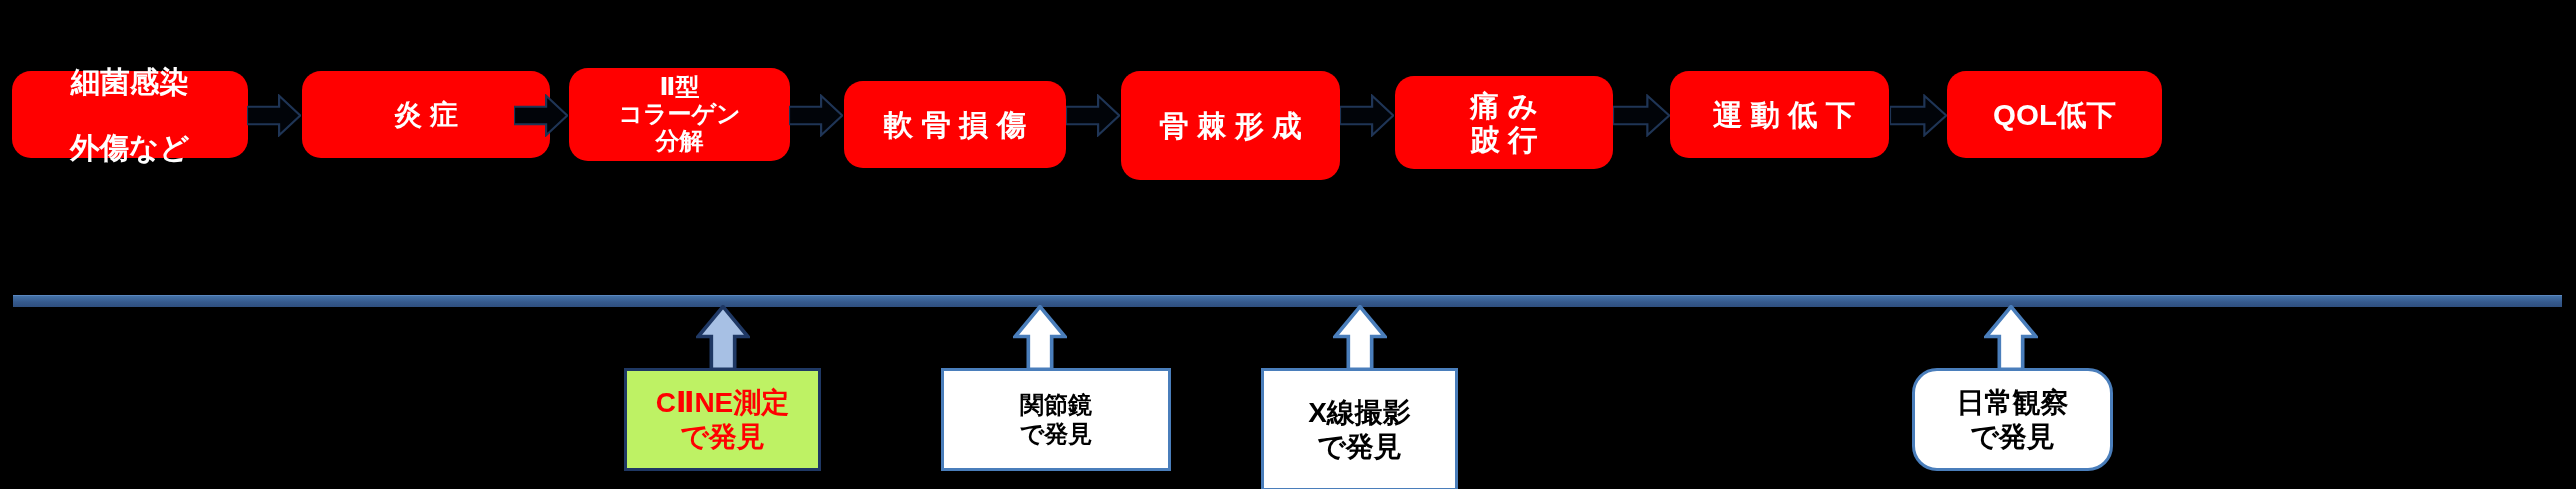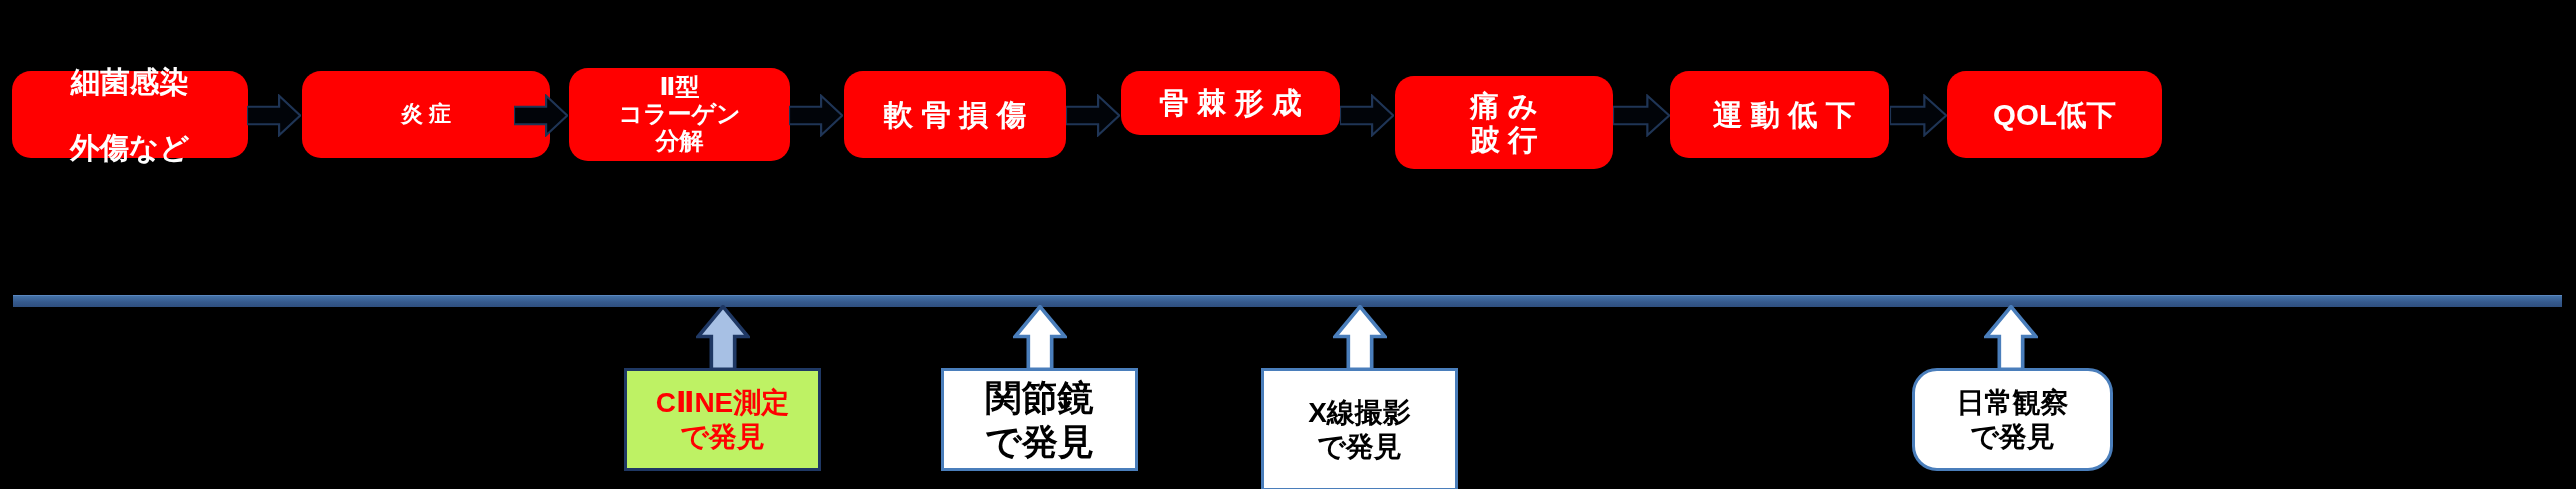--- a/index.html
+++ b/index.html
@@ -50,21 +50,21 @@
   <span class="ln">細菌感染</span>
   <span class="ln">外傷など</span>
 </div>
 
 <div class="chev" style="left:247px; top:94px; width:54px; height:43px;">
   <svg width="54" height="43" viewBox="0 0 74 58">
     <polygon points="0,17 44,17 44,2 73,29 44,56 44,41 0,41" fill="#010409" stroke="#1F3556" stroke-width="3"></polygon>
   </svg>
 </div>
 
-<div class="stage" style="left:302px; top:71px; width:248px; height:87px; font-size:22px;">
+<div class="stage" style="left:302px; top:71px; width:248px; height:87px; font-size:28px;">
   <span class="ln">炎 症</span>
 </div>
 
 <div class="chev" style="left:514px; top:94px; width:54px; height:43px;">
   <svg width="54" height="43" viewBox="0 0 74 58">
     <polygon points="0,17 44,17 44,2 73,29 44,56 44,41 0,41" fill="#010409" stroke="#1F3556" stroke-width="3"></polygon>
   </svg>
 </div>
 
 <div class="stage" style="left:569px; top:68px; width:221px; height:93px; font-size:24px;">
@@ -72,31 +72,31 @@
   <span class="ln">コラーゲン</span>
   <span class="ln">分解</span>
 </div>
 
 <div class="chev" style="left:789px; top:94px; width:54px; height:43px;">
   <svg width="54" height="43" viewBox="0 0 74 58">
     <polygon points="0,17 44,17 44,2 73,29 44,56 44,41 0,41" fill="#010409" stroke="#1F3556" stroke-width="3"></polygon>
   </svg>
 </div>
 
-<div class="stage" style="left:844px; top:71px; width:222px; height:87px; font-size:29.5px;">
+<div class="stage" style="left:844px; top:81px; width:222px; height:87px; font-size:29.5px;">
   <span class="ln">軟 骨 損 傷</span>
 </div>
 
 <div class="chev" style="left:1066px; top:94px; width:54px; height:43px;">
   <svg width="54" height="43" viewBox="0 0 74 58">
     <polygon points="0,17 44,17 44,2 73,29 44,56 44,41 0,41" fill="#010409" stroke="#1F3556" stroke-width="3"></polygon>
   </svg>
 </div>
 
-<div class="stage" style="left:1121px; top:71px; width:219px; height:64px; font-size:29.5px;">
+<div class="stage" style="left:1121px; top:71px; width:219px; height:109px; font-size:29.5px;">
   <span class="ln">骨 棘 形 成</span>
 </div>
 
 <div class="chev" style="left:1340px; top:94px; width:54px; height:43px;">
   <svg width="54" height="43" viewBox="0 0 74 58">
     <polygon points="0,17 44,17 44,2 73,29 44,56 44,41 0,41" fill="#010409" stroke="#1F3556" stroke-width="3"></polygon>
   </svg>
 </div>
 
 <div class="stage" style="left:1395px; top:68px; width:218px; height:93px; font-size:29.5px;margin-top:8px;">
@@ -148,21 +148,21 @@
   <svg width="54" height="66" viewBox="0 0 74 90">
     <polygon points="37,2 71,43 53,43 53,88 21,88 21,43 3,43" fill="#FFFFFF" stroke="#4A7EBB" stroke-width="5" stroke-linejoin="miter"></polygon>
   </svg>
 </div>
 
 <div class="detect blue" style="left:624px; top:368px; width:197px; height:103px; font-size:28px;">
   <span class="ln">CⅡNE測定</span>
   <span class="ln">で発見</span>
 </div>
 
-<div class="detect white" style="left:941px; top:368px; width:197px; height:103px; font-size:36px;">
+<div class="detect white" style="left:941px; top:368px; width:230px; height:103px; font-size:24px;">
   <span class="ln">関節鏡</span>
   <span class="ln">で発見</span>
 </div>
 
 <div class="detect white" style="left:1261px; top:368px; width:197px; height:123px; font-size:28px;">
   <span class="ln">X線撮影</span>
   <span class="ln">で発見</span>
 </div>
 
 <div class="detect white" style="left:1912px; top:368px; width:201px; height:103px; font-size:28px;border-radius:25px;">

